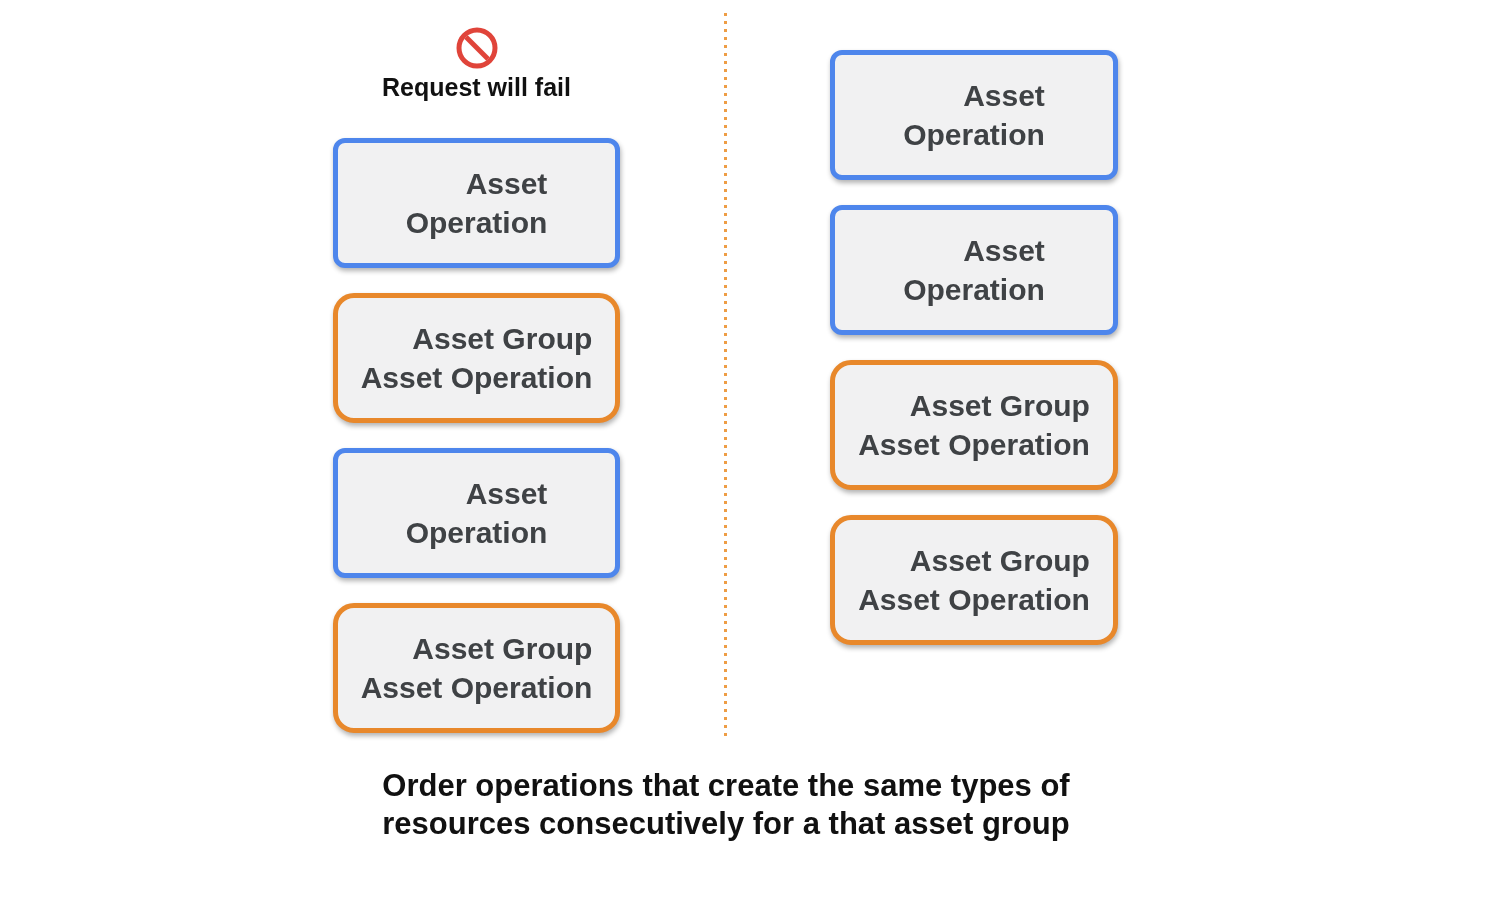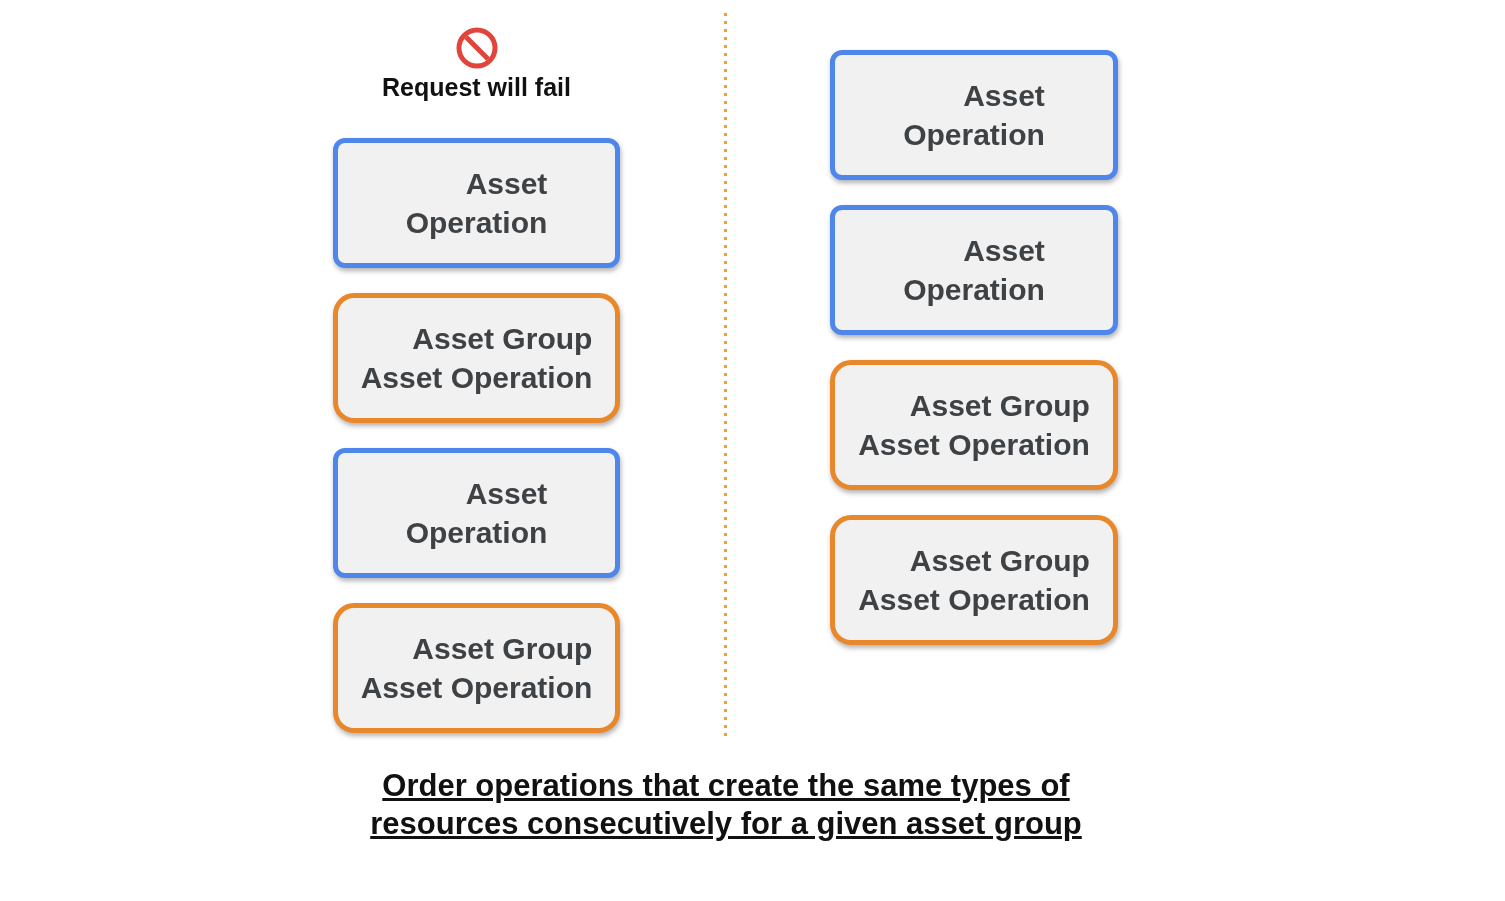--- a/index.html
+++ b/index.html
@@ -84,21 +84,20 @@
   .caption {
     position: absolute;
     left: 326px;
     top: 767px;
     width: 800px;
     text-align: center;
     font-size: 31px;
     font-weight: bold;
     line-height: 38px;
     color: var(--heading-text);
-    text-decoration: underline;
   }
 </style>
 </head>
 <body>
 
 <div class="canvas">
 
   <div class="divider"></div>
 
   <section class="column fail">
@@ -167,16 +166,16 @@
     <div class="box b-orange">
       <div class="box-label">
         <span>Asset Group</span><br>
         <span>Asset Operation</span>
       </div>
     </div>
   </section>
 
   <div class="caption">
     <span>Order operations that create the same types of</span><br>
-    <span>resources consecutively for a given asset group</span>
+    <span>resources consecutively for a that asset group</span>
   </div>
 
 </div>
 
 </body></html>

